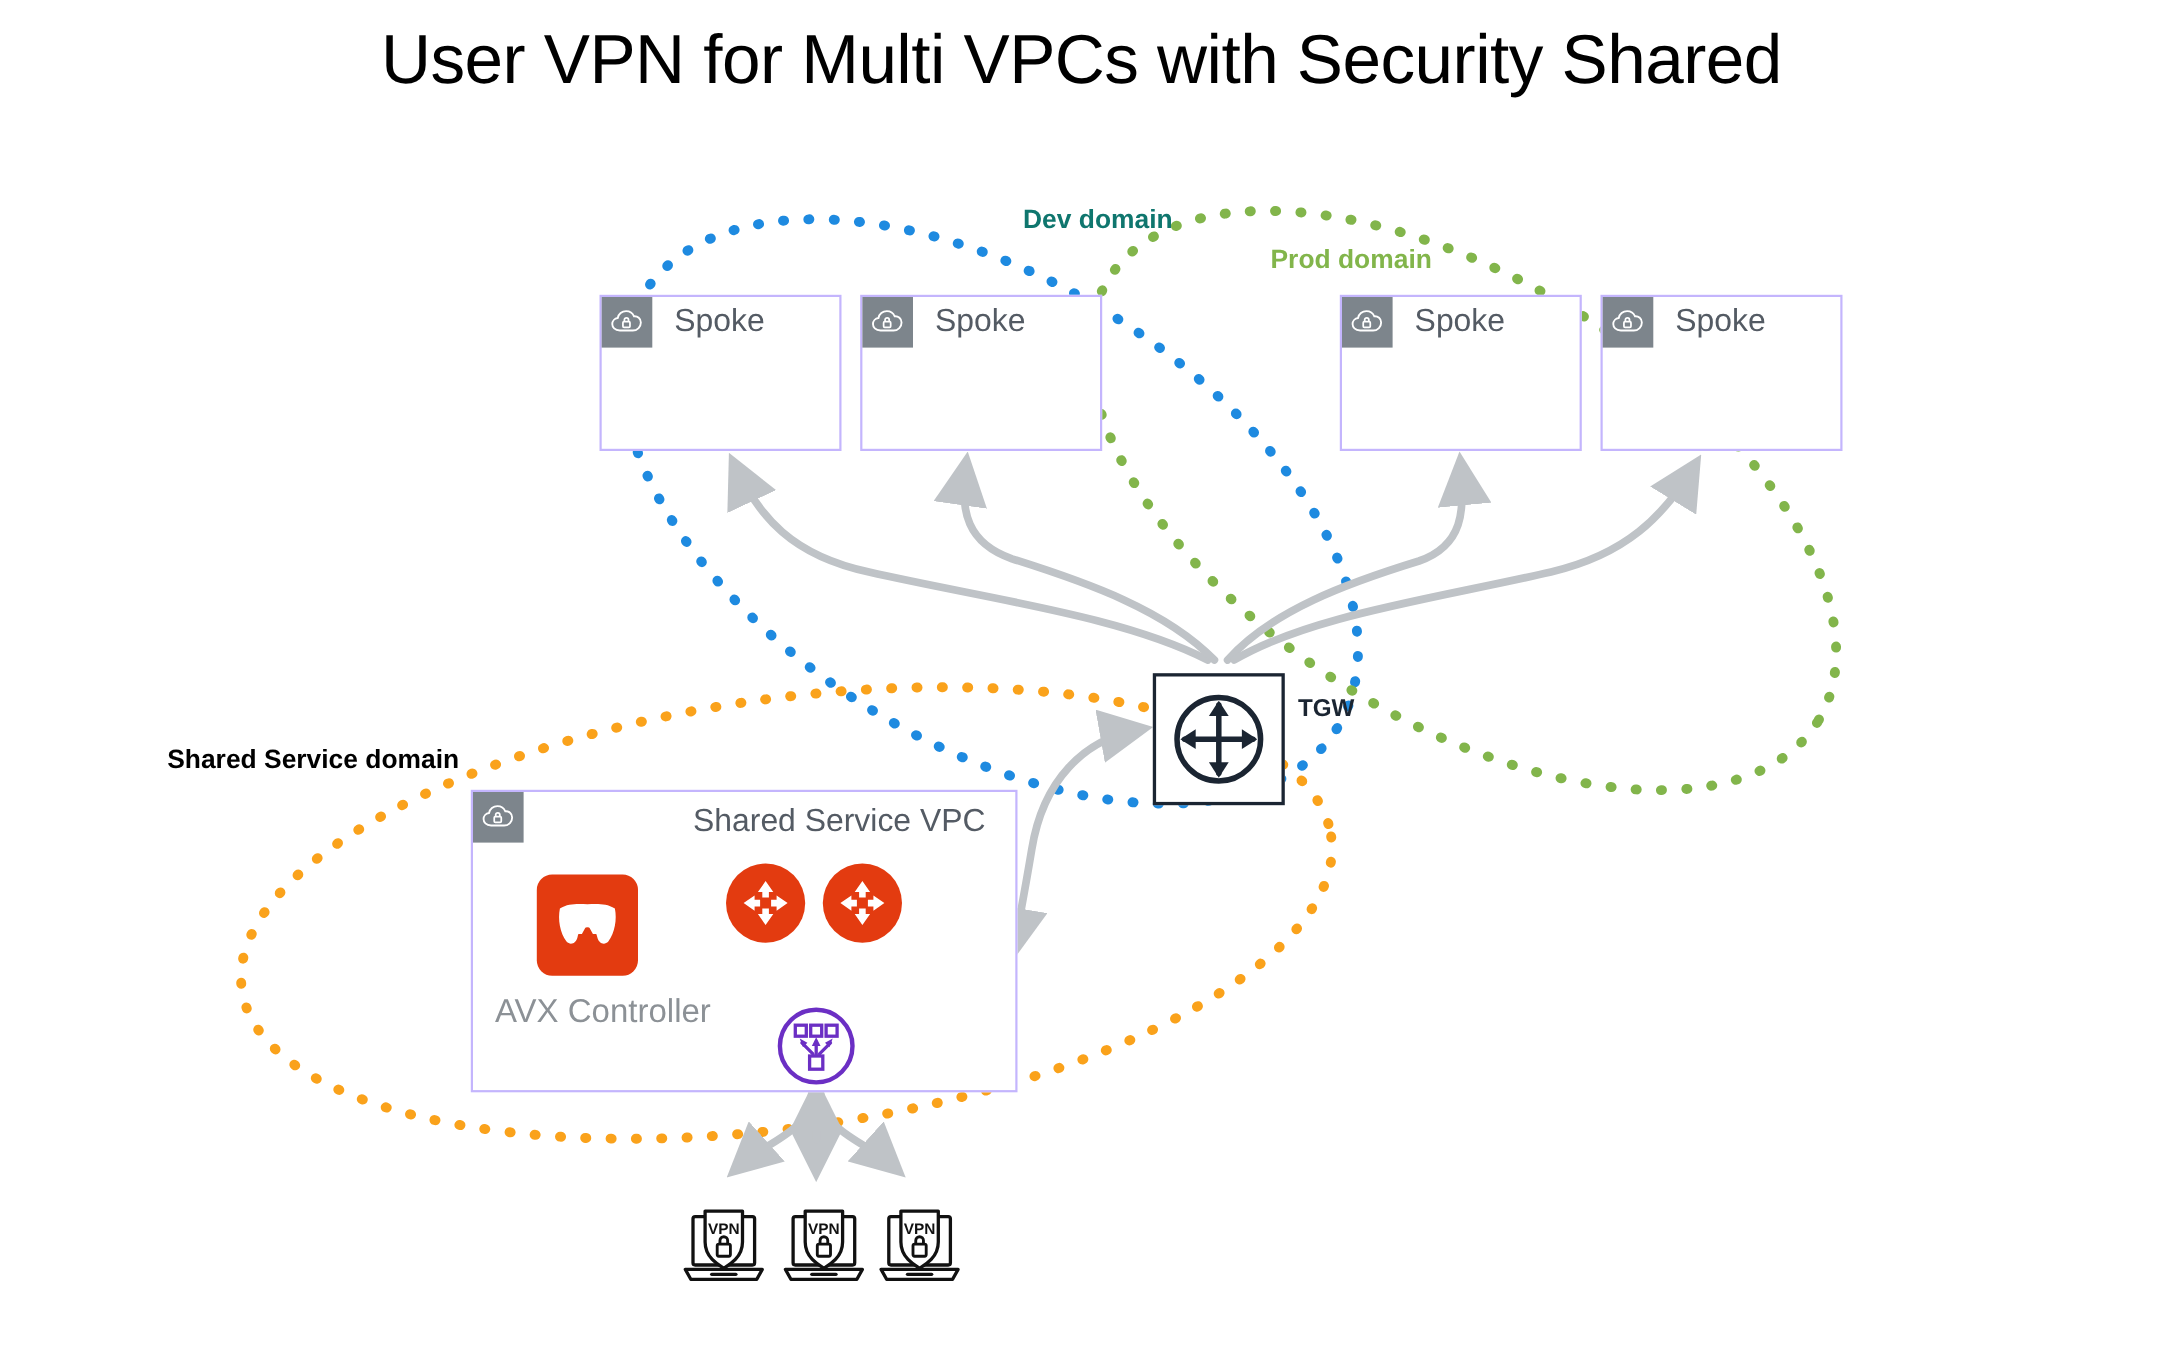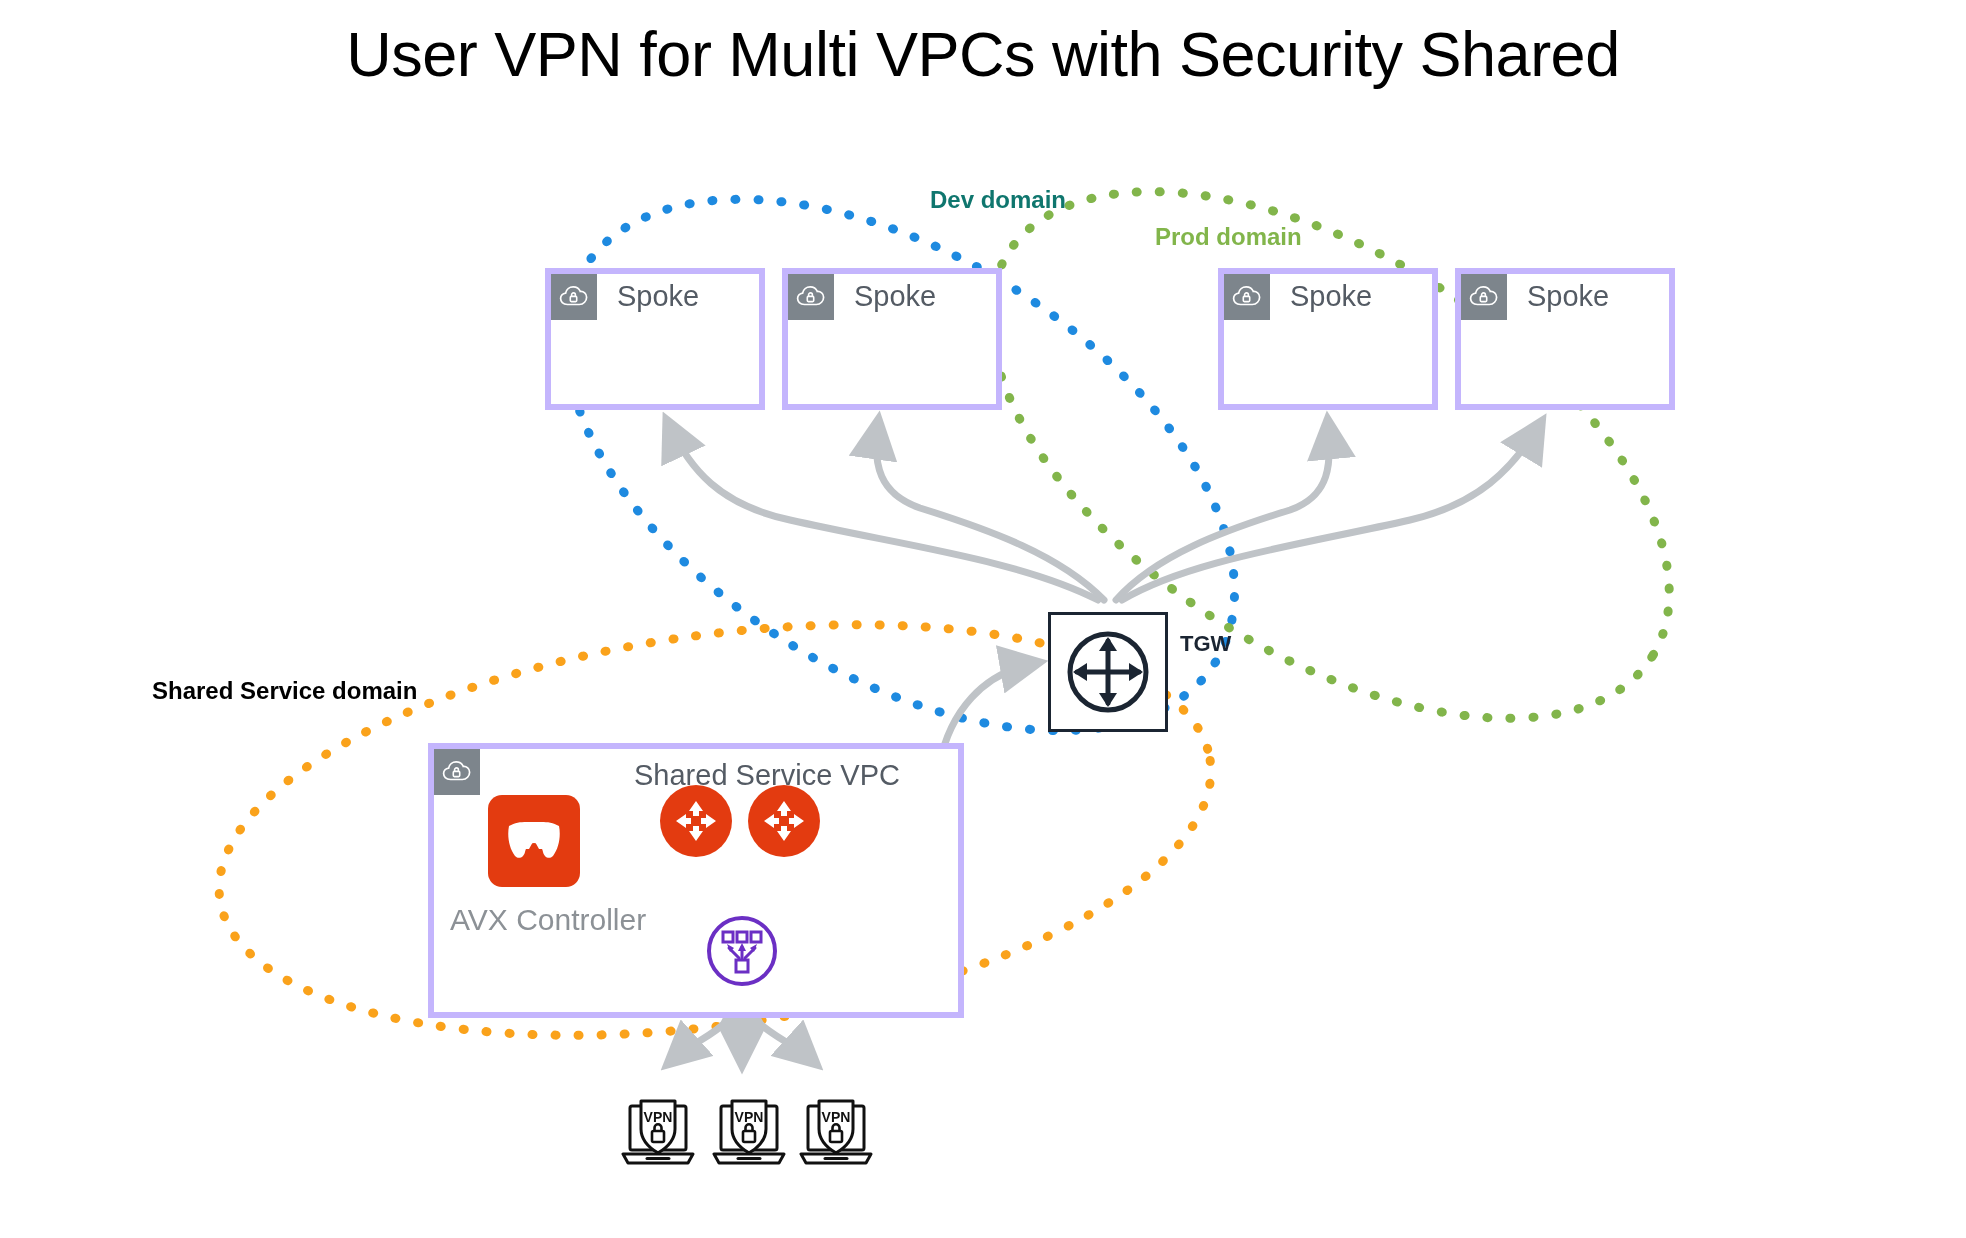--- a/index.html
+++ b/index.html
@@ -45,21 +45,21 @@
     font-weight: 700;
     white-space: nowrap;
   }
   #label-dev      { left: 930px;  top: 186px; color: #0f766e; }
   #label-prod     { left: 1155px; top: 186px; color: #82b54b; margin-top: 37px; }
   #label-shared   { left: 152px;  top: 677px; color: #000000; }
 
   
   .vpc-box {
     position: absolute;
-    border: 6px solid #c4b5fd;
+    border: 2px solid #c4b5fd;
     background: #ffffff;
     box-sizing: border-box;
   }
   .vpc-header-icon {
     position: absolute;
     left: 0;
     top: 0;
     width: 46px;
     height: 46px;
     background: #7d858c;
@@ -96,22 +96,22 @@
     top: 631px;
     font-size: 22px;
     font-weight: 700;
     color: #1b2532;
     white-space: nowrap;
   }
 
   
   #shared-vpc-box {
     left: 428px;
-    top: 743px;
-    width: 536px;
+    top: 718px;
+    width: 497px;
     height: 275px;
   }
   #shared-vpc-title {
     left: 200px;
     top: 10px;
   }
   #avx-logo {
     position: absolute;
     left: 488px;
     top: 795px;

